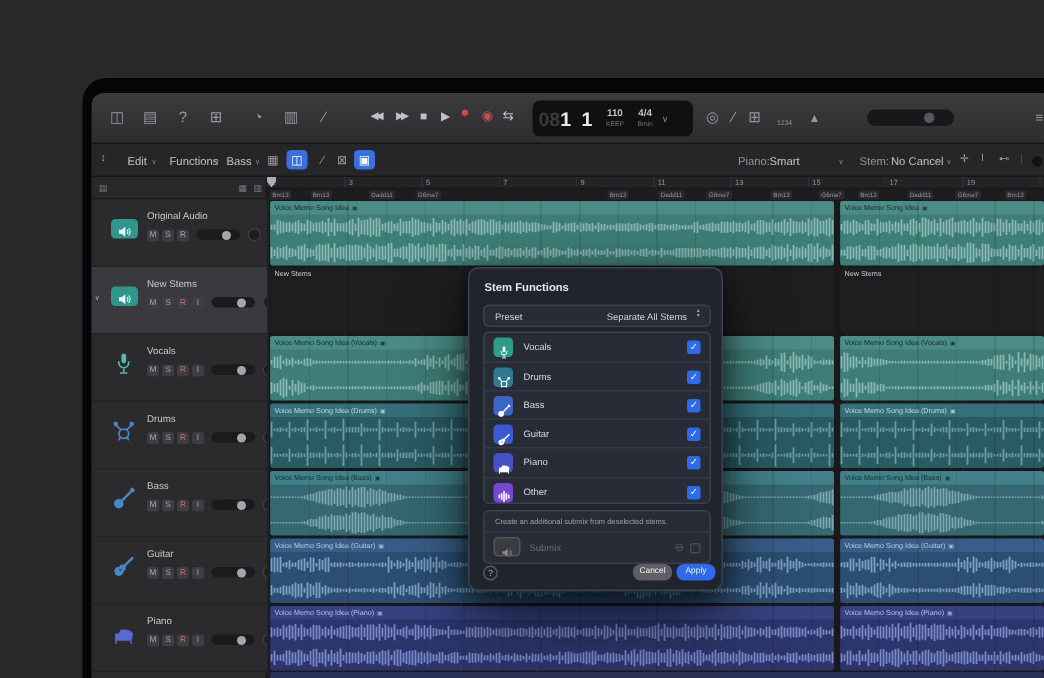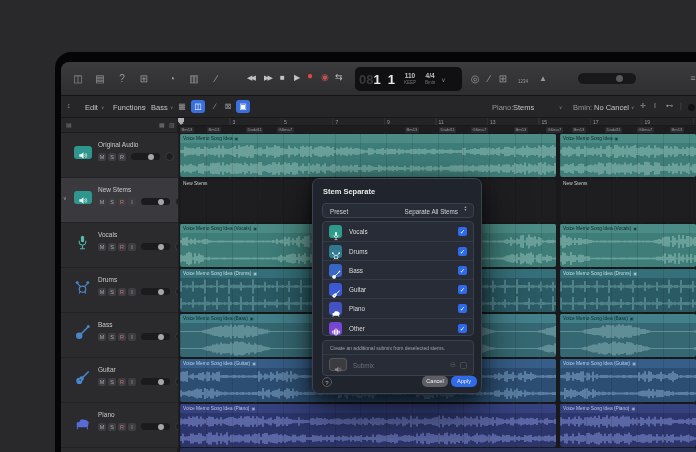--- a/index.html
+++ b/index.html
@@ -150,23 +150,23 @@
             <i></i>
           </div>
         <span class="tb-ico" style="left:624px;font-size:9px;">≡</span>
       </div>
 
       <div class="menubar">
         <span class="tool-ico" style="left:6px;top:6px;">↕</span>
         <span id="menus"><span class="mb-txt" style="left: 24px;">Edit</span><span class="mb-chev" style="left: 40px;">∨</span><span class="mb-txt" style="left: 52px;">Functions</span><span class="mb-chev" style="left: 82px;">∨</span><span class="mb-txt" style="left: 90px;">Bass</span><span class="mb-chev" style="left: 109px;">∨</span></span>
         <span id="viewIcons"><span class="vico" style="left: 114px;">▦</span><span class="vico active" style="left: 130px;">◫</span><span class="vico" style="left: 147px;">∕</span><span class="vico" style="left: 160px;">⊠</span><span class="vico active" style="left: 175px;">▣</span></span>
         <span class="mb-txt mb-lbl" style="left:431px;">Piano:</span>
-        <span class="mb-txt" style="left:452px;">Stems</span>
+        <span class="mb-txt" style="left:452px;">Smart</span>
         <span class="mb-chev" style="left:498px;">∨</span>
-        <span class="mb-txt mb-lbl" style="left:512px;">Bmin:</span>
+        <span class="mb-txt mb-lbl" style="left:512px;">Stem:</span>
         <span class="mb-txt" style="left:533px;">No Cancel</span>
         <span class="mb-chev" style="left:570px;">∨</span>
         <span id="toolIcons"><span class="tool-ico" style="left: 579px;">✛</span><span class="tool-ico" style="left: 593px;">I</span><span class="tool-ico" style="left: 605px;">⊷</span></span>
         <span class="tool-ico" style="left:617px;color:#505054;">❘</span>
         <span class="zoom-knob" style="left:627px;"></span>
       </div>
 
       <div class="hstrip">
         <span style="left:5px;">▤</span>
         <span style="left:98px;">▦</span>
@@ -501,21 +501,21 @@
                   </svg>
                 </div>
       <div class="grid-ov"></div>
     </div>
   </div>
 </div>
         <div class="bottomstrip"></div>
       </div>
 
       <div class="dialog">
-        <div class="dlg-title">Stem Separate</div>
+        <div class="dlg-title">Stem Functions</div>
         <div class="dbox preset-box">
           <span class="preset-label">Preset</span>
           <span class="preset-value">Separate All Stems</span>
           <span class="stepper">▲<br>▼</span>
         </div>
         <div class="dbox stems-box" id="stemsBox">
   <div class="stem-row" style="top: 0px;">
     <span class="stem-icon" style="background: linear-gradient(rgba(47, 160, 142, 0.933), rgb(47, 160, 142));"><svg viewBox="0 0 16 16" width="100%" height="100%" preserveAspectRatio="xMidYMid meet">
                   <rect x="6.5" y="1.6" width="3" height="6.2" rx="1.5" fill="#FFFFFF"></rect>
                   <path d="M4.9 6.4v1a3.1 3.1 0 0 0 6.2 0v-1" stroke="#FFFFFF" stroke-width="1" fill="none"></path>

